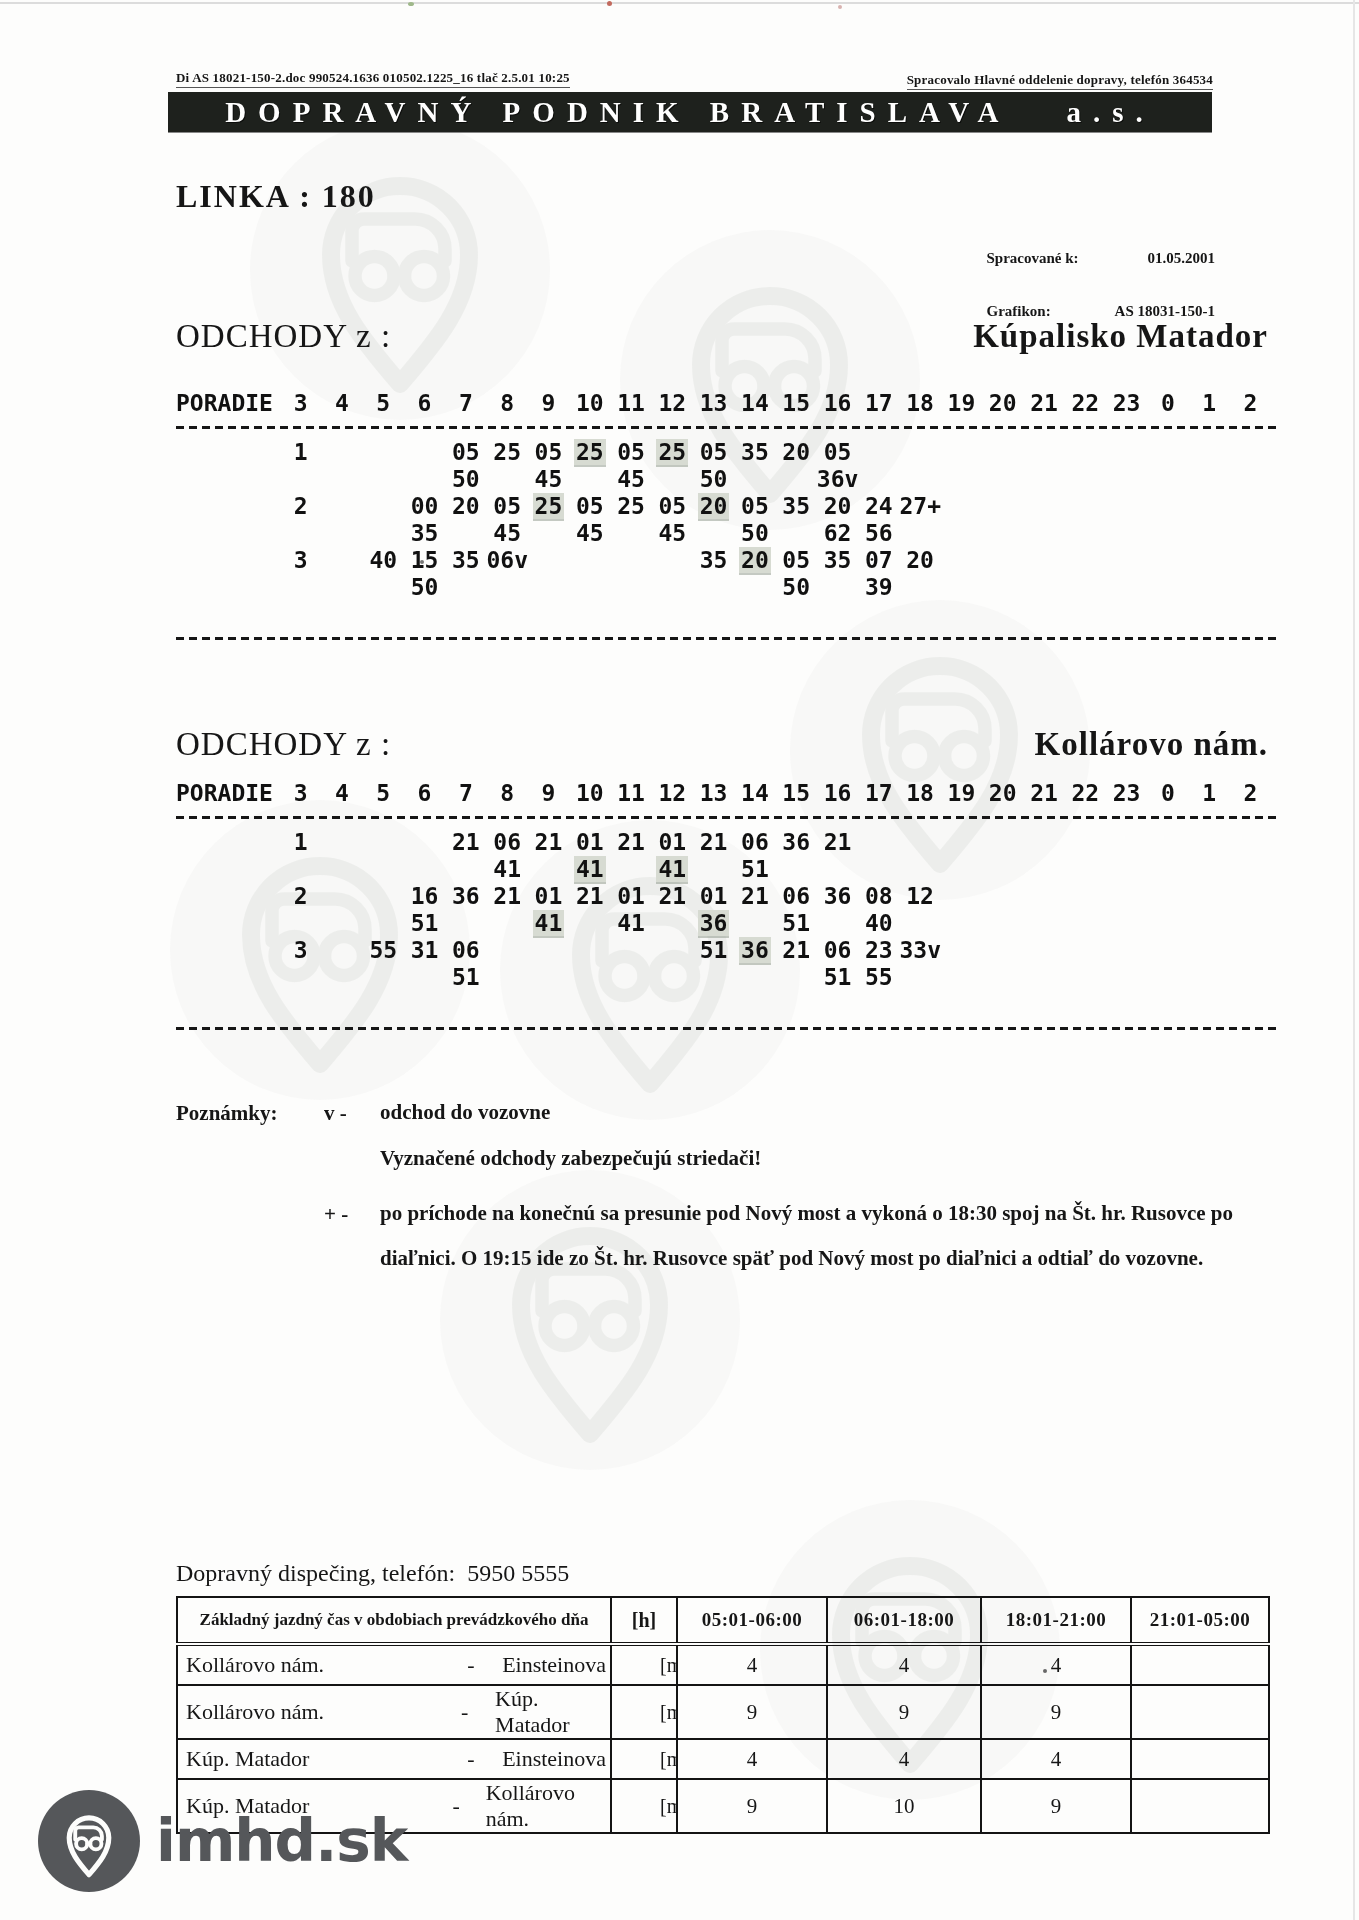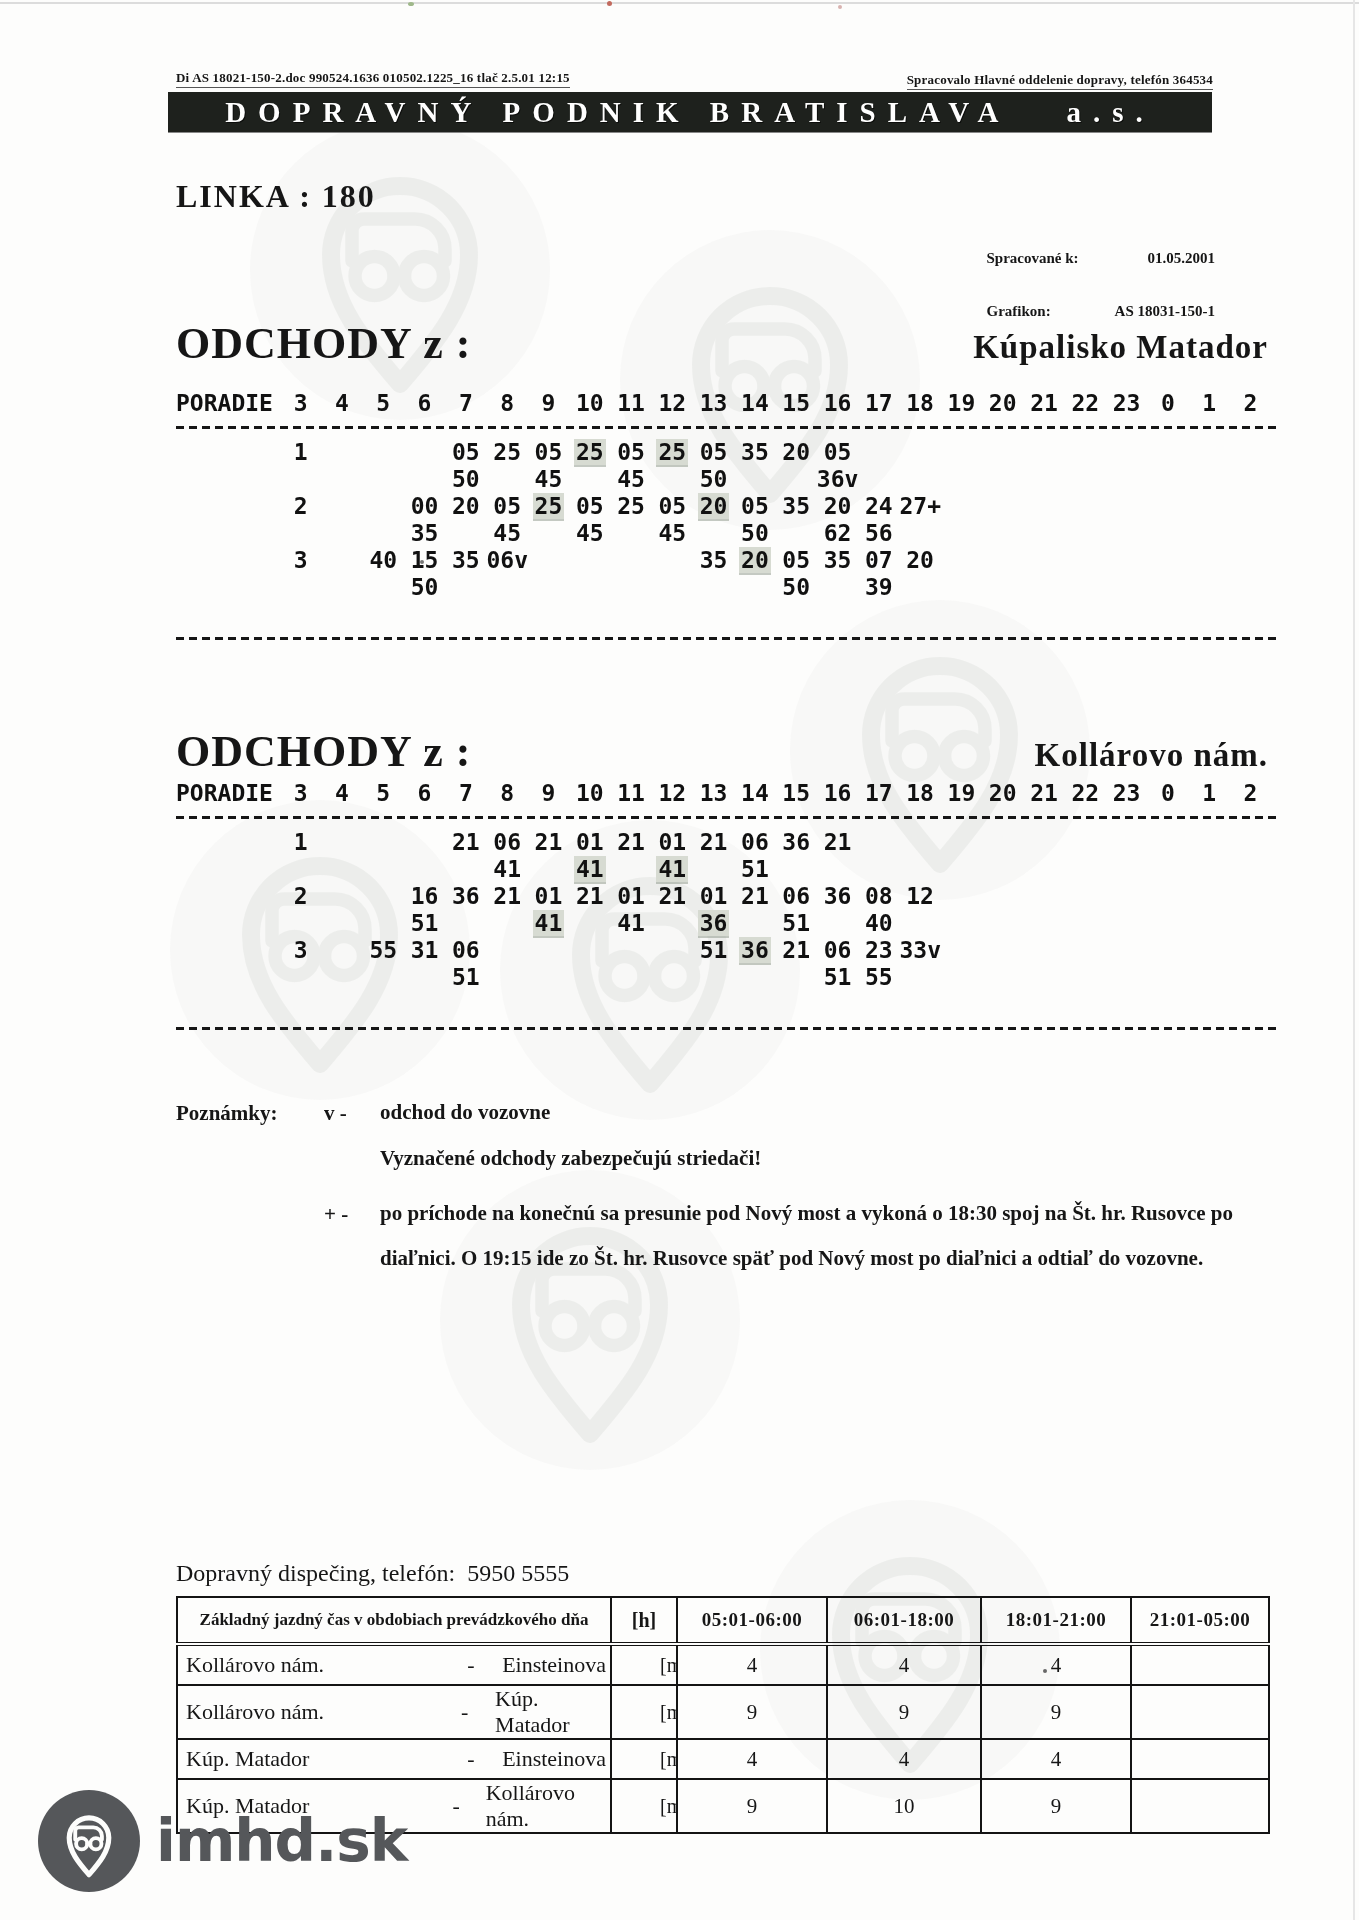--- a/index.html
+++ b/index.html
@@ -32,21 +32,21 @@
     text-shadow:1px 1px 0 rgba(0,0,0,.6);}
   
   .linka{position:absolute;left:176px;top:178px;font-size:32px;font-weight:bold;letter-spacing:2px;}
   .days{position:absolute;right:89px;top:176px;font-size:46px;font-weight:bold;font-style:italic;}
   .meta{position:absolute;right:144px;top:250px;display:grid;grid-template-columns:auto auto;
     column-gap:16px;row-gap:2px;font-size:15px;font-weight:bold;gap:36px;}
   .meta .lab{text-align:left;white-space:pre;}
   .meta .val{text-align:right;white-space:pre;}
   .section-row{position:absolute;left:176px;width:1092px;display:flex;justify-content:space-between;
     align-items:baseline;}
-  .section-row .odchody{font-size:44px;font-weight:bold;letter-spacing:1px;}
+  .section-row .odchody{font-size:33px;font-weight:normal;letter-spacing:1px;}
   .section-row .stop{font-size:33px;font-weight:bold;letter-spacing:1px;}
   
   .timetable{position:absolute;left:176px;width:1104px;
     font-family:"DejaVu Sans Mono",monospace;font-weight:bold;font-size:23px;color:#111;}
   .tt-line{display:grid;grid-template-columns:104px repeat(24,41.3px);line-height:27px;height:27px;}
   .tt-c{text-align:center;white-space:nowrap;}
   .tt-ord{grid-column:1;text-align:left;}
   .dashes{height:3px;margin-top:9px;
     background:repeating-linear-gradient(90deg,var(--ink) 0 8px,transparent 8px 13px);}
   .tt-rows{margin-top:10px;}
@@ -121,21 +121,21 @@
   <div class="wm" style="left:500px;top:820px;width:300px;height:300px"><svg>
         <use href="#sym-pinbus"></use>
       </svg></div>
   <div class="wm" style="left:440px;top:1170px;width:300px;height:300px"><svg>
         <use href="#sym-pinbus"></use>
       </svg></div>
   <div class="wm" style="left:760px;top:1500px;width:300px;height:300px"><svg>
         <use href="#sym-pinbus"></use>
       </svg></div>
 
-  <div class="print-line" style="left:176px;top:70px">Di AS 18021-150-2.doc 990524.1636 010502.1225_16 tlač 2.5.01 12:15</div>
+  <div class="print-line" style="left:176px;top:70px">Di AS 18021-150-2.doc 990524.1636 010502.1225_16 tlač 2.5.01 10:25</div>
   <div class="print-line" style="right:146px;top:72px">Spracovalo Hlavné oddelenie dopravy, telefón 364534</div>
 
   <div class="header-bar">
     <span>DOPRAVNÝ PODNIK BRATISLAVA   a.s.</span>
   </div>
 
   <div class="linka">LINKA : 180</div>
 
   <div class="meta">
     <span class="lab">Spracované k:</span>

